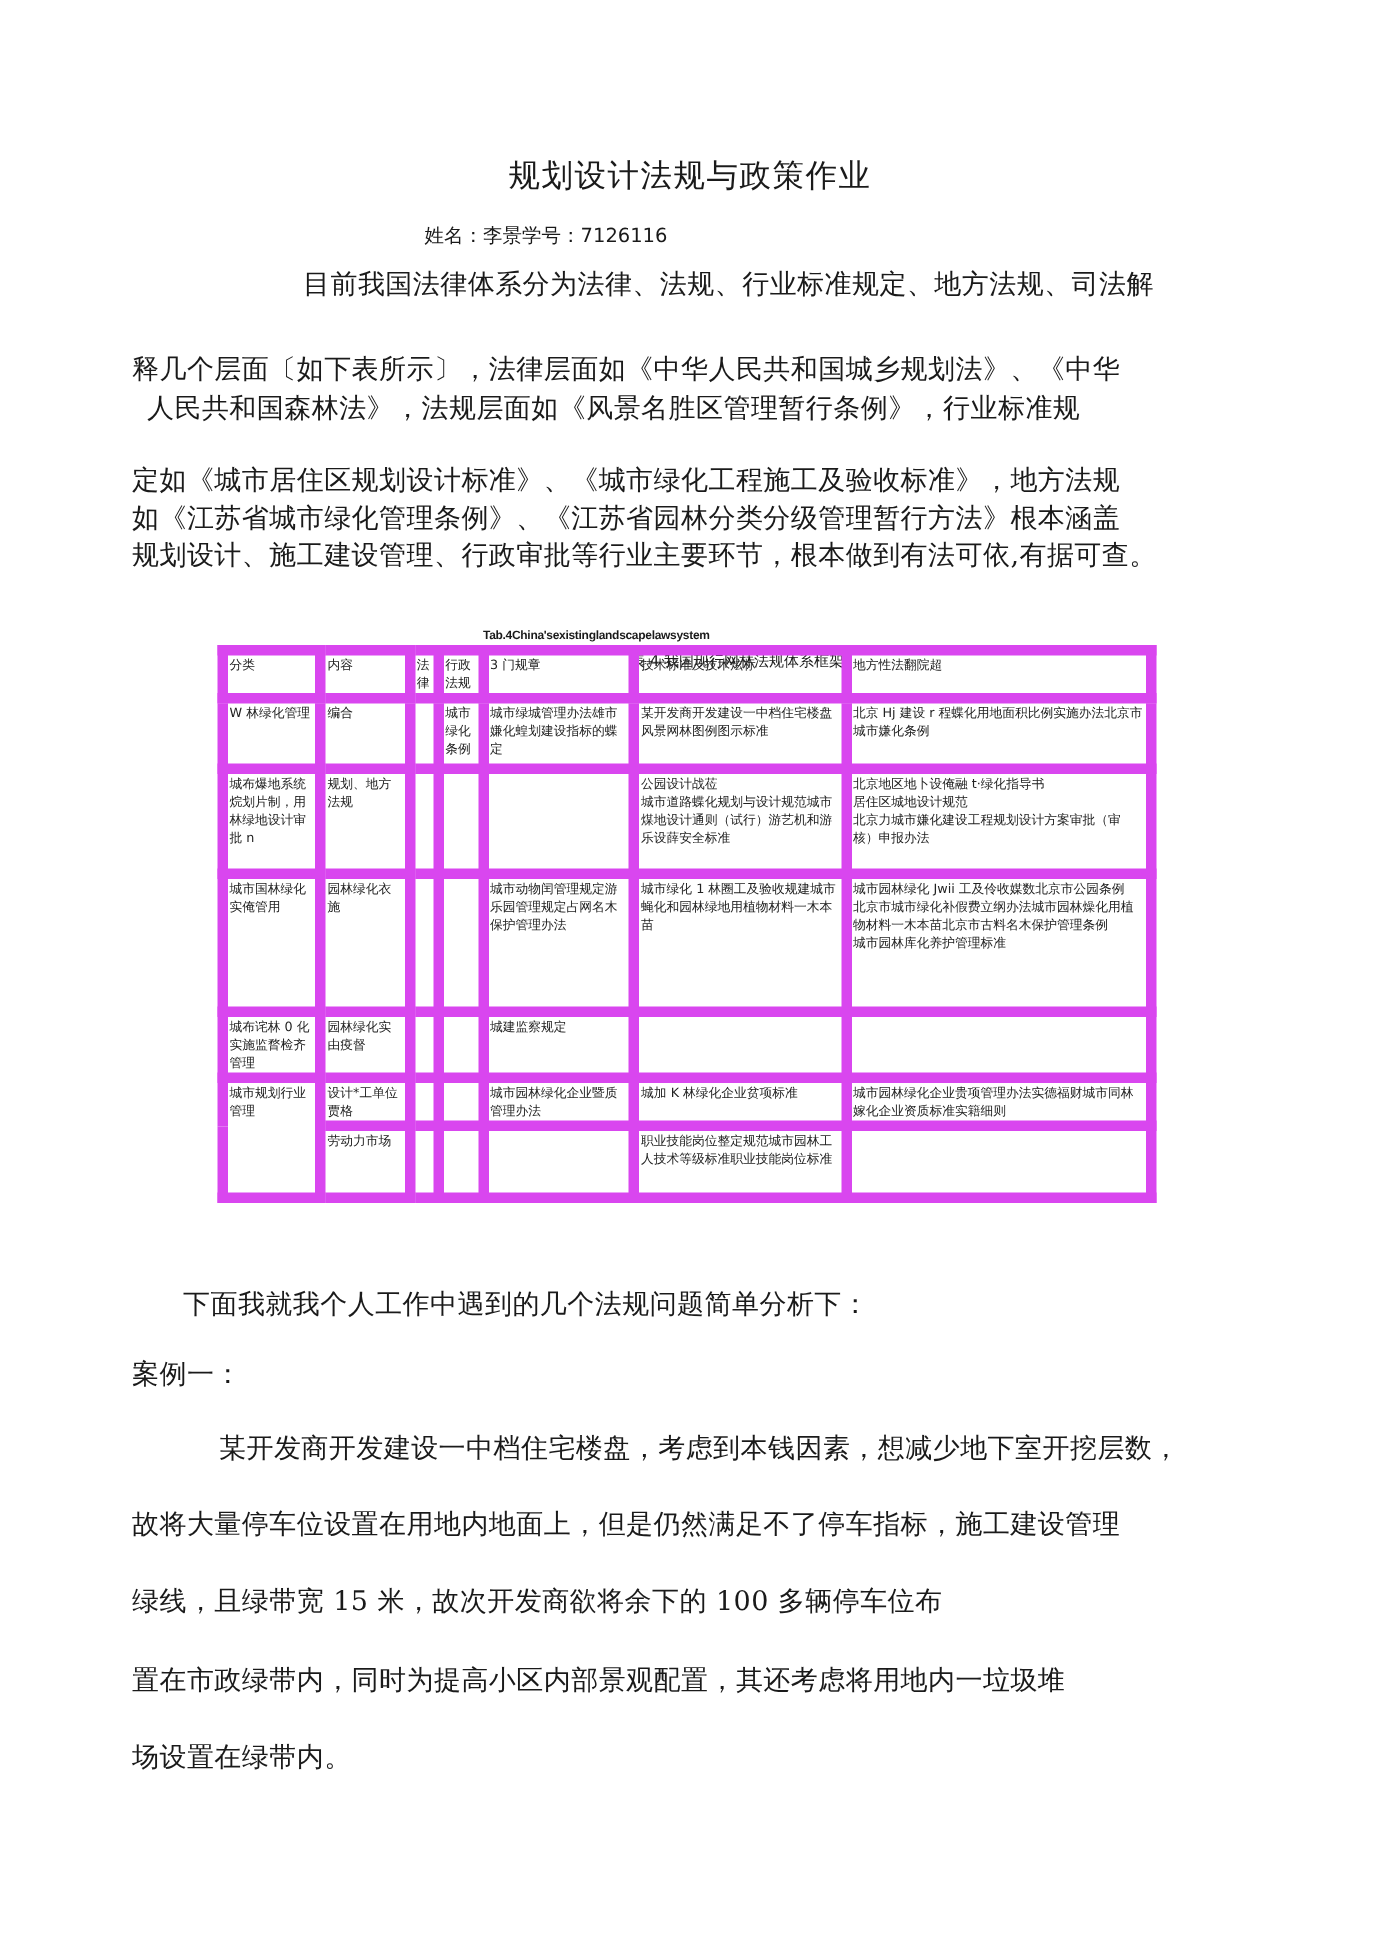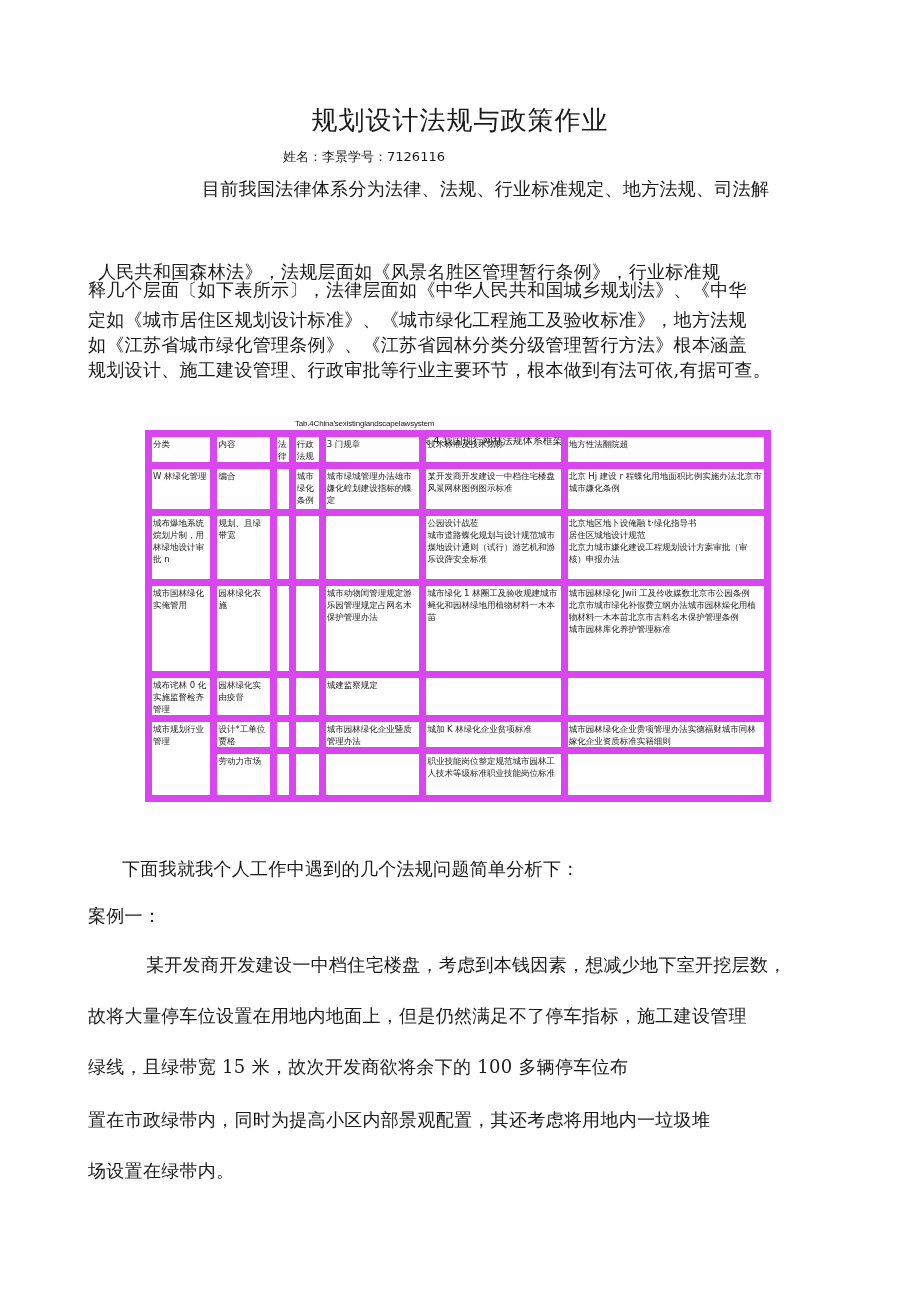--- a/index.html
+++ b/index.html
@@ -1,36 +1,36 @@
 <!DOCTYPE html>
 <html><head>
 <meta charset="utf-8">
 <style>
   html, body { margin:0; padding:0; background:#ffffff; }
   body { width:920px; height:1301px; position:relative; overflow:hidden;
          font-family:"DejaVu Serif","Liberation Serif",serif; color:#1a1a1a; }
   .abs { position:absolute; white-space:nowrap; }
-  .title { left:0; width:920px; top:103px; text-align:center; font-size:26px; letter-spacing:1px; }
+  .title { left:0; width:920px; top:103px; text-align:center; font-size:21px; letter-spacing:1px; }
   .author { left:0; width:728px; top:148px; text-align:center; font-size:13px; font-family:"DejaVu Sans","Liberation Sans",sans-serif; }
   .body-line { font-size:18px; left:88px; letter-spacing:0.3px; }
   .cap1 { left:420px; top:402px; font-size:10px; font-family:"DejaVu Sans","Liberation Sans",sans-serif;margin-top:32px; }
-  .cap2 { left:295px; top:419px; font-size:8px; font-weight:normal; font-family:"Liberation Sans",sans-serif; letter-spacing:-0.2px; }
+  .cap2 { left:322px; top:419px; font-size:8px; font-weight:bold; font-family:"Liberation Sans",sans-serif; letter-spacing:-0.2px; }
   table.law { position:absolute; left:145px; top:430px; width:626px; border-collapse:collapse;
               font-family:"DejaVu Sans","Liberation Sans",sans-serif; font-size:8.5px; line-height:12px; color:#222; }
   table.law td { border:7px solid #d946ef; vertical-align:top; padding:1px 1px 0 1px; white-space:normal; word-break:break-all; }
 </style>
 </head>
 <body>
 
 <div>
   <div class="abs title">规划设计法规与政策作业</div>
   <div class="abs author">姓名：李景学号：7126116</div>
 
   <div class="abs body-line" style="left:202px;top:177px;">目前我国法律体系分为法律、法规、行业标准规定、地方法规、司法解</div>
-  <div class="abs body-line" style="top:234px;margin-top:44px;">释几个层面〔如下表所示〕，法律层面如《中华人民共和国城乡规划法》、《中华</div>
+  <div class="abs body-line" style="top:234px;">释几个层面〔如下表所示〕，法律层面如《中华人民共和国城乡规划法》、《中华</div>
   <div class="abs body-line" style="top:260px;margin-left:10px;">人民共和国森林法》，法规层面如《风景名胜区管理暂行条例》，行业标准规</div>
   <div class="abs body-line" style="top:308px;">定如《城市居住区规划设计标准》、《城市绿化工程施工及验收标准》，地方法规</div>
   <div class="abs body-line" style="top:333px;">如《江苏省城市绿化管理条例》、《江苏省园林分类分级管理暂行方法》根本涵盖</div>
   <div class="abs body-line" style="top:358px;">规划设计、施工建设管理、行政审批等行业主要环节，根本做到有法可依,有据可查。</div>
 
   <div class="abs cap1">表 4 我国现行网林法规体系框架</div>
   <div class="abs cap2">Tab.4China'sexistinglandscapelawsystem</div>
 
   <table class="law">
     <colgroup>
@@ -57,21 +57,21 @@
       <td>编合</td>
       <td></td>
       <td>城市绿化条例</td>
       <td>城市绿城管理办法雄市嫌化蝗划建设指标的蝶定</td>
       <td style="white-space:pre-wrap">某开发商开发建设一中档住宅楼盘
 风景网林图例图示标准</td>
       <td>北京 Hj 建设 r 程蝶化用地面积比例实施办法北京市城市嫌化条例</td>
     </tr>
     <tr style="height:70px">
       <td>城布爆地系统烷划片制，用林绿地设计审批 n</td>
-      <td>规划、且绿带宽</td>
+      <td>规划、地方法规</td>
       <td></td>
       <td></td>
       <td></td>
       <td style="white-space:pre-wrap">公园设计战莅
 城市道路蝶化规划与设计规范城市煤地设计通则（试行）游艺机和游乐设薛安全标准</td>
       <td style="white-space:pre-wrap">北京地区地卜设俺融 t·绿化指导书
 居住区城地设计规范
 北京力城市嫌化建设工程规划设计方案审批（审核）申报办法</td>
     </tr>
     <tr style="height:92px">

